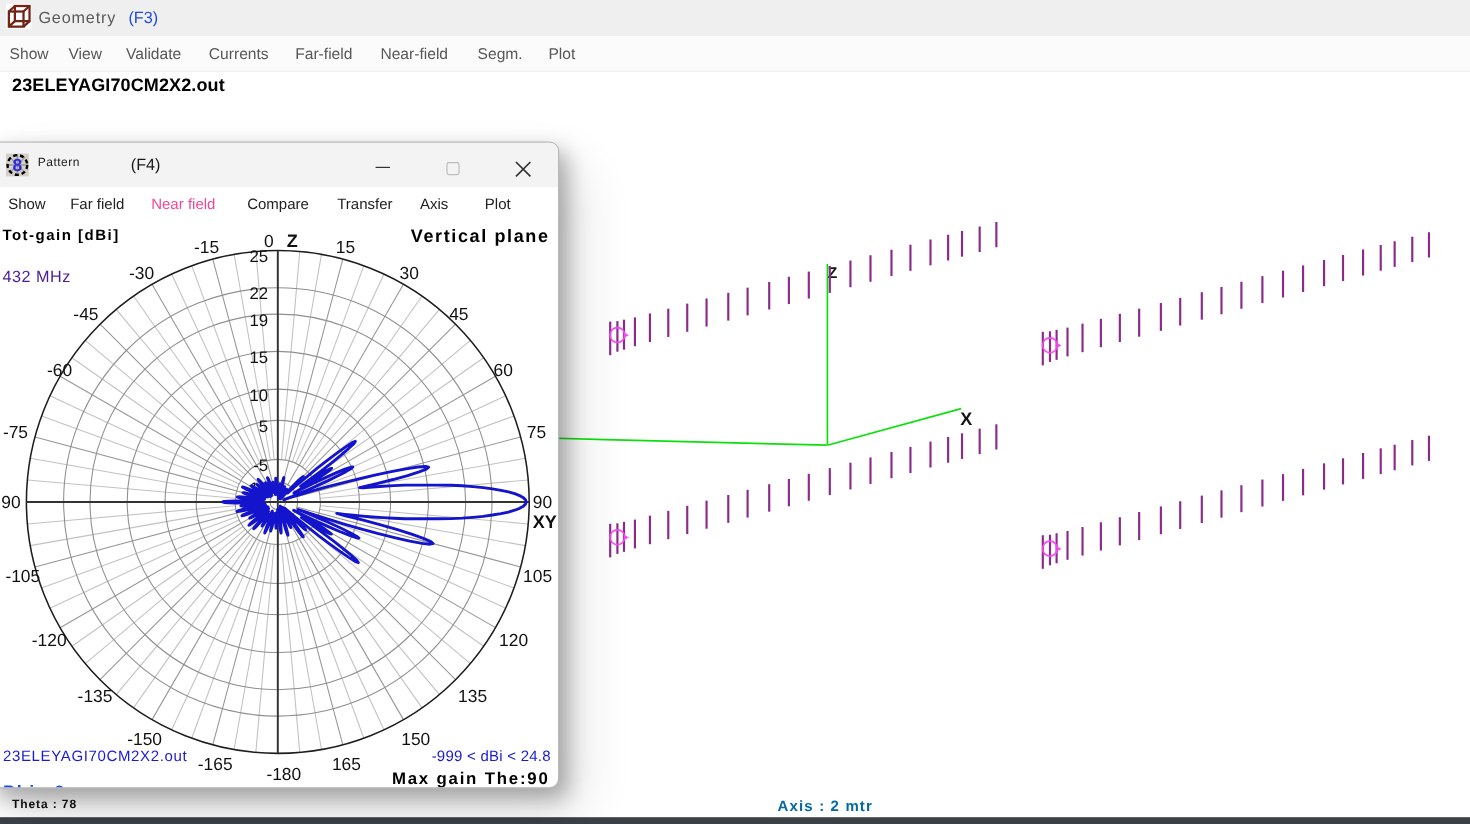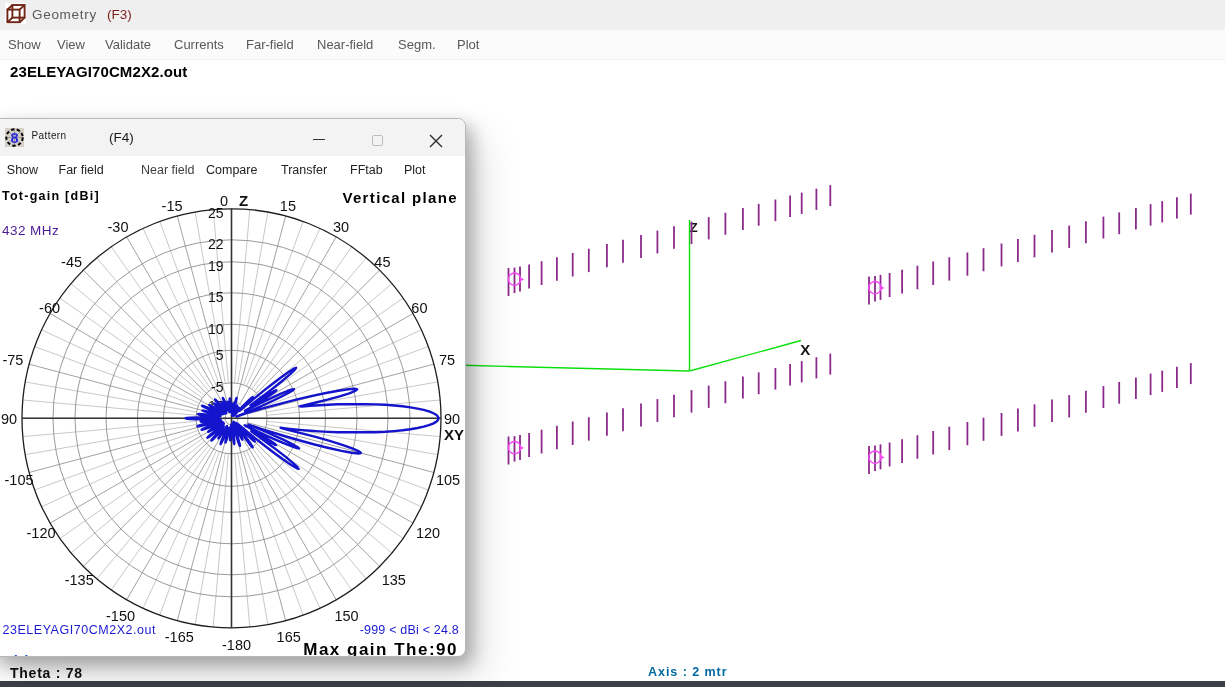--- a/index.html
+++ b/index.html
@@ -16,21 +16,21 @@
       <rect x="2.4" y="6.6" width="12.2" height="12.6"></rect>
       <rect x="7.4" y="2.0" width="12.2" height="12.6"></rect>
       <line x1="2.4" y1="6.6" x2="7.4" y2="2.0"></line>
       <line x1="14.6" y1="6.6" x2="19.6" y2="2.0"></line>
       <line x1="2.4" y1="19.2" x2="7.4" y2="14.6"></line>
       <line x1="14.6" y1="19.2" x2="19.6" y2="14.6"></line>
     </g>
   </svg>
 </div>
 <div class="abs" style="left:32px;top:7px;font-size:13.5px;color:#595959;letter-spacing:0.7px;">Geometry</div>
-<div class="abs" style="left:107px;top:7px;font-size:13.5px;color:#7f1d1d;">(F3)</div>
+<div class="abs" style="left:107px;top:7px;font-size:13.5px;color:#1d4ed8;">(F3)</div>
 <div class="abs" style="left:0;top:30px;width:1225px;height:30px;background:#fbfbfb;border-bottom:1px solid #f0f0f0;"></div>
 <div class="abs" style="top:37px;font-size:13px;color:#585858;">
   <span class="abs" style="left:8px;">Show</span>
   <span class="abs" style="left:57px;">View</span>
   <span class="abs" style="left:105px;text-align:center;">Validate</span>
   <span class="abs" style="left:174px;">Currents</span>
   <span class="abs" style="left:246px;">Far-field</span>
   <span class="abs" style="left:317px;">Near-field</span>
   <span class="abs" style="left:398px;">Segm.</span>
   <span class="abs" style="left:457px;">Plot</span>
@@ -151,21 +151,21 @@
       <line x1="1150.6" y1="373.6" x2="1150.6" y2="395.1"></line>
       <line x1="1162.2" y1="370.6" x2="1162.2" y2="391.9"></line>
       <line x1="1176.9" y1="366.7" x2="1176.9" y2="387.9"></line>
       <line x1="1190.8" y1="363.1" x2="1190.8" y2="384.1"></line>
     </g>
     <circle cx="875.0" cy="457.2" r="6.2" fill="none" stroke="#f648f6" stroke-width="1.4"></circle>
     <path d="M 880.2 455.0 l 4.4 2.4 l -4.4 2.2 z" fill="#f648f6" stroke="none"></path>
   </svg>
 
 <div class="abs" style="left:0;top:658px;width:1225px;height:24px;background:#fff;"></div>
-<div class="abs" style="left:10px;top:665px;font-size:14px;font-weight:bold;color:#111;letter-spacing:0.75px;">Theta : 78</div>
+<div class="abs" style="left:10px;top:665px;font-size:10px;font-weight:bold;color:#111;letter-spacing:0.75px;">Theta : 78</div>
 <div class="abs" style="left:648px;top:665px;font-size:12.5px;font-weight:bold;color:#0369a1;letter-spacing:0.95px;">Axis : 2 mtr</div>
 <div class="abs" style="left:0;top:681px;width:1225px;height:6px;background:#3c4148;"></div>
 
 <div class="abs" style="left:-9px;top:118px;width:475px;height:539px;background:#fff;
  border:1px solid #b8b8b8;border-radius:8px;
  box-shadow:6px 8px 18px rgba(0,0,0,.30), 16px 22px 44px rgba(0,0,0,.12);overflow:hidden;">
   <div class="abs" style="left:0;top:0;width:475px;height:37px;background:#f3f3f3;"></div>
   <div class="abs" style="left:13px;top:9px;width:19px;height:19px;background:#d4d0c8;">
     <svg width="19" height="19" viewBox="0 0 19 19">
       <line x1="9.5" y1="0.5" x2="9.5" y2="18.5" stroke="#999" stroke-width="1.2"></line>
@@ -180,24 +180,24 @@
   <div class="abs" style="left:117px;top:11px;font-size:13.5px;color:#191919;">(F4)</div>
   <div class="abs" style="left:320.8px;top:19.5px;width:12.4px;height:1.6px;background:#333;"></div>
   <div class="abs" style="left:379.5px;top:15.5px;width:11.5px;height:11.5px;border:1.1px solid #bdbdbd;border-radius:2px;"></div>
   <svg class="abs" style="left:437px;top:15px;" width="14" height="14" viewBox="0 0 14 14">
     <line x1="1" y1="1" x2="13" y2="13" stroke="#333" stroke-width="1.4"></line>
     <line x1="13" y1="1" x2="1" y2="13" stroke="#333" stroke-width="1.4"></line>
   </svg>
   <div class="abs" style="top:44px;font-size:12.5px;color:#222;">
     <span class="abs" style="left:14.8px;">Show</span>
     <span class="abs" style="left:66.5px;">Far field</span>
-    <span class="abs" style="left:149px;color:#404040;">Near field</span>
+    <span class="abs" style="left:134px;color:#ec4899;">Near field</span>
     <span class="abs" style="left:214px;">Compare</span>
     <span class="abs" style="left:289px;">Transfer</span>
-    <span class="abs" style="left:358px;">FFtab</span>
+    <span class="abs" style="left:358px;">Axis</span>
     <span class="abs" style="left:412px;">Plot</span>
   </div>
   <svg width="466" height="477" viewBox="0 180 466 477" style="position:absolute;left:9px;top:62px">
       <g stroke="#c2c2c2" stroke-width="0.9">
         <line x1="233.6" y1="381.9" x2="248.8" y2="208.6"></line>
         <line x1="236.7" y1="382.3" x2="266.9" y2="211.0"></line>
         <line x1="242.6" y1="383.9" x2="302.2" y2="220.4"></line>
         <line x1="245.5" y1="385.1" x2="319.0" y2="227.4"></line>
         <line x1="250.9" y1="388.2" x2="350.7" y2="245.7"></line>
         <line x1="253.3" y1="390.1" x2="365.2" y2="256.8"></line>
@@ -324,14 +324,14 @@
         <text x="222.5" y="410.3" text-anchor="end">-15</text>
       </g>
       <polyline fill="none" stroke="#1414cc" stroke-width="2.4" stroke-linejoin="round" points="230.5,408.8 230.6,408.7 230.7,408.7 230.7,408.8 230.8,409.0 230.9,409.2 230.9,409.6 231.0,409.9 231.0,410.1 231.3,407.4 231.6,404.9 231.9,403.0 232.1,402.4 232.1,403.1 232.0,404.9 231.8,407.5 231.5,410.2 231.3,412.0 231.3,412.2 231.3,412.5 231.3,412.7 231.3,412.9 231.3,412.9 231.9,410.3 232.7,407.0 233.6,403.4 234.5,400.1 235.2,397.7 235.6,396.9 235.5,397.8 235.1,400.2 234.3,403.6 233.4,407.2 232.5,410.5 231.8,413.1 231.4,414.4 231.4,414.4 231.5,414.4 231.5,414.4 231.5,414.4 231.5,414.4 231.6,414.4 231.6,414.4 232.1,413.2 233.0,411.1 234.0,408.8 235.0,406.6 235.8,405.0 236.2,404.5 236.0,405.1 235.4,406.7 234.5,409.0 233.4,411.3 232.5,413.3 231.9,414.6 231.9,414.6 231.9,414.6 231.9,414.7 232.0,414.7 232.0,414.7 232.0,414.7 232.0,414.7 232.1,414.7 232.6,413.8 233.8,412.0 235.1,410.1 236.4,408.2 237.4,406.9 237.8,406.5 237.5,407.1 236.7,408.4 235.5,410.3 234.2,412.3 232.9,414.0 232.5,414.7 232.5,414.7 232.5,414.7 232.5,414.7 232.6,414.8 232.6,414.8 232.6,414.8 232.6,414.9 232.6,414.9 233.3,414.2 235.2,412.1 237.9,409.2 241.2,405.8 244.9,402.2 248.2,398.9 250.7,396.7 251.7,396.1 251.1,397.1 248.9,399.6 245.6,402.9 242.0,406.6 238.6,409.9 242.1,406.8 247.8,402.0 254.9,396.1 263.1,389.4 272.0,382.5 280.6,376.0 288.0,370.8 293.0,367.6 295.1,366.8 293.9,368.7 289.5,372.8 282.7,378.7 274.3,385.5 265.4,392.4 256.9,398.8 249.5,404.2 255.8,400.2 262.9,395.9 269.2,392.2 273.7,389.8 275.4,389.2 274.2,390.5 270.1,393.5 264.0,397.6 256.9,402.1 250.0,406.3 243.9,409.9 247.5,408.0 254.5,404.6 262.5,400.6 271.1,396.6 279.4,392.9 286.4,390.0 291.2,388.4 293.0,388.1 291.7,389.4 287.3,392.0 280.6,395.5 272.5,399.5 263.9,403.5 255.7,407.1 248.5,410.2 242.8,412.6 238.4,414.3 235.4,415.5 237.1,415.0 240.6,413.8 245.6,412.2 252.3,410.2 260.9,407.7 271.3,404.8 283.6,401.6 297.1,398.2 311.2,394.9 325.0,392.0 337.4,389.7 347.3,388.2 353.8,387.7 356.2,388.3 354.3,389.9 348.3,392.3 338.7,395.3 326.6,398.6 312.9,402.0 298.7,405.3 301.2,405.5 309.5,404.8 318.1,404.2 327.2,403.7 336.5,403.3 344.5,403.3 353.4,403.3 363.7,403.3 374.9,403.4 384.2,403.8 393.2,404.5 401.6,405.3 409.4,406.4 416.5,407.6 422.7,408.9 427.9,410.4 432.0,412.0 435.1,413.7 436.9,415.5 437.5,417.3 436.9,419.1 435.1,420.9 432.0,422.6 427.9,424.2 422.7,425.7 416.5,427.0 409.4,428.2 401.6,429.3 393.2,430.1 384.2,430.8 374.9,431.2 363.7,431.3 353.4,431.3 344.5,431.3 336.5,431.3 327.2,430.9 318.1,430.4 309.5,429.8 301.2,429.1 293.5,428.4 286.3,427.6 279.6,426.8 286.8,428.8 300.9,432.3 315.5,436.1 329.5,440.2 342.0,444.1 351.8,447.6 358.0,450.3 359.9,452.0 357.4,452.5 350.7,451.8 340.5,449.9 327.7,447.0 313.5,443.5 298.9,439.5 285.0,435.5 272.5,431.7 261.7,428.3 252.9,425.4 247.4,423.6 255.0,426.7 264.0,430.5 273.8,434.8 283.3,439.2 291.2,443.1 296.4,446.0 298.1,447.4 295.9,447.1 290.3,445.2 282.0,441.9 272.5,437.8 262.7,433.4 253.9,429.2 246.5,425.6 243.7,424.3 249.8,427.8 256.7,431.8 263.7,436.1 269.7,439.9 273.8,442.8 275.1,444.1 273.3,443.5 268.9,441.3 262.6,437.8 255.6,433.6 250.2,430.3 257.9,435.8 266.7,442.2 276.0,449.1 284.7,455.9 291.8,461.8 296.3,466.0 297.6,467.9 295.4,467.1 290.2,463.9 282.6,458.7 273.6,452.2 264.4,445.3 255.8,438.5 248.5,432.6 242.6,427.8 238.2,424.1 236.2,422.5 239.4,425.4 243.2,429.1 247.2,433.1 250.7,436.8 253.1,439.5 253.8,440.6 252.7,439.9 250.0,437.5 246.3,434.0 242.3,430.0 238.6,426.2 235.7,423.0 234.6,421.9 234.5,421.9 234.5,421.9 234.4,421.9 234.3,421.9 235.8,423.9 238.7,427.6 242.1,432.2 245.7,437.2 248.9,441.8 251.1,445.1 251.7,446.4 250.6,445.5 248.1,442.4 244.7,437.9 241.1,433.0 237.8,428.3 235.1,424.4 233.2,421.5 232.8,421.0 232.7,420.9 232.6,420.8 232.5,420.7 232.8,421.3 234.2,423.9 236.1,427.3 238.1,431.2 239.9,434.9 241.1,437.6 241.4,438.7 240.7,437.8 239.3,435.2 237.3,431.6 235.4,427.7 233.6,424.2 232.6,422.0 232.5,422.0 232.5,422.0 232.4,422.0 232.4,421.9 232.3,421.9 232.2,421.8 232.2,421.8 232.6,423.1 233.8,426.6 235.2,431.0 236.7,435.9 238.0,440.5 238.9,443.8 239.0,445.0 238.4,443.9 237.2,440.8 235.8,436.2 234.3,431.3 233.0,426.8 232.1,423.5 232.0,423.5 231.9,423.5 231.9,423.4 231.8,423.3 231.7,423.1 231.6,423.0 231.5,422.9 231.5,422.9 231.4,422.9 231.4,422.9 231.8,426.0 232.3,430.2 232.8,434.8 233.2,439.0 233.3,442.0 233.2,443.2 232.9,442.1 232.4,439.1 231.9,434.9 231.4,430.3 231.0,426.1 230.9,425.1 230.8,424.9 230.8,424.7 230.7,424.4 230.6,424.1 230.6,423.9 230.5,423.7 230.4,423.6 230.4,423.6 230.3,424.3 230.1,427.8 229.9,431.8 229.5,435.6 229.2,438.3 229.0,439.2 228.9,438.2 228.9,435.5 229.1,431.8 229.4,427.8 229.3,427.8 229.2,428.0 229.1,428.1 229.0,428.0 228.9,427.8 228.9,427.5 228.8,427.2 228.8,426.9 228.8,426.7 228.7,426.6 228.6,426.7 227.9,429.6 226.8,433.8 225.8,437.8 224.9,440.6 224.5,441.6 224.5,440.5 225.1,437.6 226.0,433.6 226.0,433.0 225.8,433.0 225.8,432.8 225.8,432.2 225.9,431.4 226.1,430.4 226.3,429.4 226.6,428.3 226.8,427.4 226.9,426.9 225.2,431.0 223.4,435.4 221.6,439.4 220.2,442.1 219.6,443.1 219.8,442.0 220.8,439.1 222.4,435.0 224.3,430.6 225.9,426.9 225.8,427.0 225.7,427.0 225.6,426.9 225.6,426.7 225.6,426.5 225.7,426.2 225.7,425.9 225.8,425.5 225.9,425.2 226.0,424.9 224.6,427.1 222.2,430.8 219.9,434.2 218.2,436.6 217.4,437.4 217.8,436.4 219.3,433.8 221.5,430.4 223.4,427.5 222.8,428.1 222.3,428.6 221.8,429.0 221.6,429.2 221.5,429.1 221.5,428.8 221.7,428.3 222.1,427.7 222.5,427.0 220.4,429.4 216.9,433.2 213.7,436.6 211.4,438.9 210.4,439.6 211.0,438.5 213.1,436.0 216.1,432.4 219.6,428.6 222.8,425.1 222.4,425.4 222.0,425.6 221.7,425.8 221.4,425.9 221.3,425.9 221.3,425.8 221.4,425.5 221.6,425.2 218.2,428.0 214.1,431.3 210.3,434.3 207.5,436.2 206.4,436.8 207.2,435.8 209.7,433.5 213.4,430.4 217.5,427.1 221.4,424.0 222.9,422.8 222.5,423.0 222.0,423.3 221.5,423.5 221.0,423.7 220.6,423.8 220.3,423.9 220.1,423.9 219.0,424.5 214.9,426.9 211.0,429.0 208.2,430.4 207.1,430.8 208.0,430.0 210.6,428.3 214.4,426.0 218.6,423.7 222.4,421.5 222.3,421.5 222.1,421.5 221.7,421.6 221.1,421.8 220.4,422.0 219.6,422.2 218.8,422.5 218.0,422.7 214.3,424.2 209.4,426.0 205.0,427.6 201.8,428.6 200.6,428.8 201.6,428.1 204.6,426.7 209.0,424.9 213.9,423.0 218.6,421.3 220.0,420.7 220.4,420.5 220.6,420.3 220.5,420.3 220.2,420.2 216.3,421.2 211.0,422.5 205.7,423.7 200.9,424.7 197.6,425.2 196.4,425.2 197.5,424.6 200.7,423.6 205.4,422.4 210.7,421.1 216.0,420.0 218.6,419.4 219.3,419.2 219.9,419.0 219.3,419.0 214.4,419.6 209.1,420.1 204.3,420.5 200.9,420.7 199.7,420.5 200.9,420.2 204.2,419.6 209.0,419.0 214.3,418.4 217.7,418.1 214.2,418.2 208.1,418.3 201.5,418.3 195.0,418.2 189.5,418.0 185.8,417.7 184.5,417.3 185.8,416.9 189.5,416.6 195.0,416.4 201.5,416.3 208.1,416.3 214.2,416.4 218.4,416.6 218.4,416.5 216.2,416.2 211.0,415.6 205.7,414.9 201.0,414.2 197.9,413.6 196.8,413.2 197.9,413.0 201.2,413.2 205.9,413.6 211.2,414.2 212.9,414.3 213.8,414.4 215.0,414.4 216.3,414.5 217.6,414.7 218.7,414.8 219.7,414.9 215.2,413.8 210.2,412.4 205.7,411.1 202.6,410.1 201.5,409.5 202.7,409.6 206.0,410.3 210.5,411.4 215.4,412.7 219.7,413.9 219.4,413.7 219.3,413.5 219.2,413.4 219.3,413.3 219.5,413.3 218.7,412.9 214.1,411.0 209.2,408.9 205.0,407.0 202.0,405.5 201.0,404.8 202.2,405.0 205.3,406.1 209.7,407.8 214.6,409.9 219.2,411.9 222.0,413.2 221.7,412.9 221.3,412.6 220.9,412.3 220.6,412.0 220.4,411.8 219.1,411.0 215.2,408.6 211.6,406.4 209.0,404.7 208.2,403.9 209.3,404.3 211.9,405.7 215.6,407.8 219.6,410.2 223.1,412.4 223.7,412.7 223.9,412.8 223.9,412.7 223.8,412.5 223.6,412.3 223.4,412.0 223.1,411.7 222.8,411.4 221.8,410.5 218.6,407.8 215.6,405.3 213.6,403.3 212.9,402.5 213.8,403.0 216.1,404.7 219.1,407.2 222.3,409.9 223.8,411.2 224.2,411.4 224.6,411.7 224.9,411.8 225.1,411.9 225.2,412.0 225.2,411.9 225.1,411.7 224.7,411.1 222.0,408.1 219.0,404.8 216.4,401.7 214.6,399.4 214.1,398.4 214.9,399.1 217.0,401.2 219.7,404.2 222.6,407.6 224.2,409.3 224.4,409.4 224.6,409.6 224.9,409.8 225.1,410.0 225.4,410.2 225.5,410.3 225.6,410.3 225.6,410.1 225.4,409.8 223.6,406.8 221.9,404.0 220.8,402.0 220.4,401.2 221.0,401.8 222.4,403.8 223.3,405.1 223.2,404.7 223.3,404.6 223.5,404.7 223.8,405.0 224.2,405.5 224.7,406.2 225.2,406.9 225.7,407.6 226.1,408.3 226.5,408.9 226.0,407.8 224.5,404.1 223.1,400.6 222.1,398.0 221.9,397.0 222.5,397.9 223.6,400.3 225.2,403.8 226.7,407.5 227.4,409.0 227.5,409.1 227.7,409.3 227.8,409.6 228.0,409.9 228.2,410.2 228.4,410.6 228.5,410.9 228.7,411.2 228.3,409.5 227.5,406.5 226.8,403.6 226.4,401.6 226.4,400.8 226.7,401.5 227.3,403.5 228.1,406.3 228.8,409.3 229.1,410.4 229.1,410.0 229.1,409.7 229.1,409.3 229.1,409.1 229.2,409.0 229.3,408.9 229.3,409.0 229.4,409.2 229.3,407.8 229.0,404.2 228.8,400.8 228.7,398.3 228.8,397.4 229.0,398.3 229.3,400.7 229.7,404.1 230.0,407.7 230.2,411.0 230.3,411.0 230.3,411.0 230.4,411.0 230.4,411.0 230.5,411.1"></polyline>
     </svg>
   <div class="abs" style="left:10px;top:70px;font-size:12.5px;font-weight:bold;color:#000;letter-spacing:1.25px;">Tot-gain [dBi]</div>
   <div class="abs" style="left:10px;top:104px;font-size:13.5px;color:#4c1d95;letter-spacing:0.45px;">432 MHz</div>
   <div class="abs" style="right:7px;top:70px;font-size:15px;font-weight:bold;color:#000;letter-spacing:1.35px;">Vertical plane</div>
   <div class="abs" style="left:10.5px;top:504px;font-size:12.5px;color:#1a1ad2;letter-spacing:0.53px;">23ELEYAGI70CM2X2.out</div>
   <div class="abs" style="right:6px;top:504px;font-size:12.5px;color:#1a1ad2;letter-spacing:0.2px;">-999 &lt; dBi &lt; 24.8</div>
   <div class="abs" style="left:10.5px;top:533px;font-size:15px;font-weight:bold;color:#1d4ed8;letter-spacing:1.35px;">Phi= 0</div>
-  <div class="abs" style="right:7px;top:521px;font-size:17px;font-weight:bold;color:#000;letter-spacing:1.5px;">Max gain The:90</div>
+  <div class="abs" style="right:7px;top:521px;font-size:14px;font-weight:bold;color:#000;letter-spacing:1.5px;">Max gain The:90</div>
 </div>
 
 </body></html>

